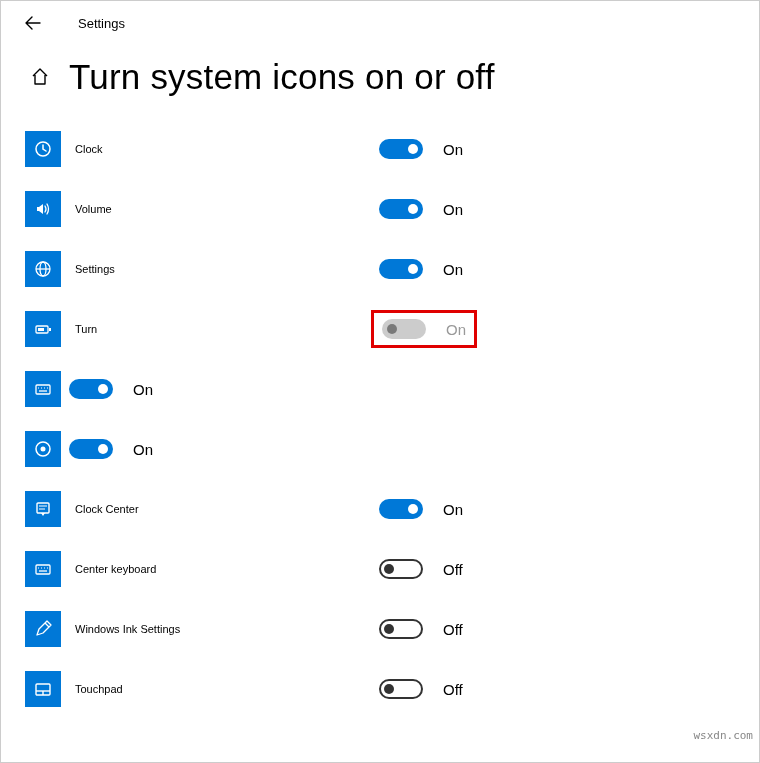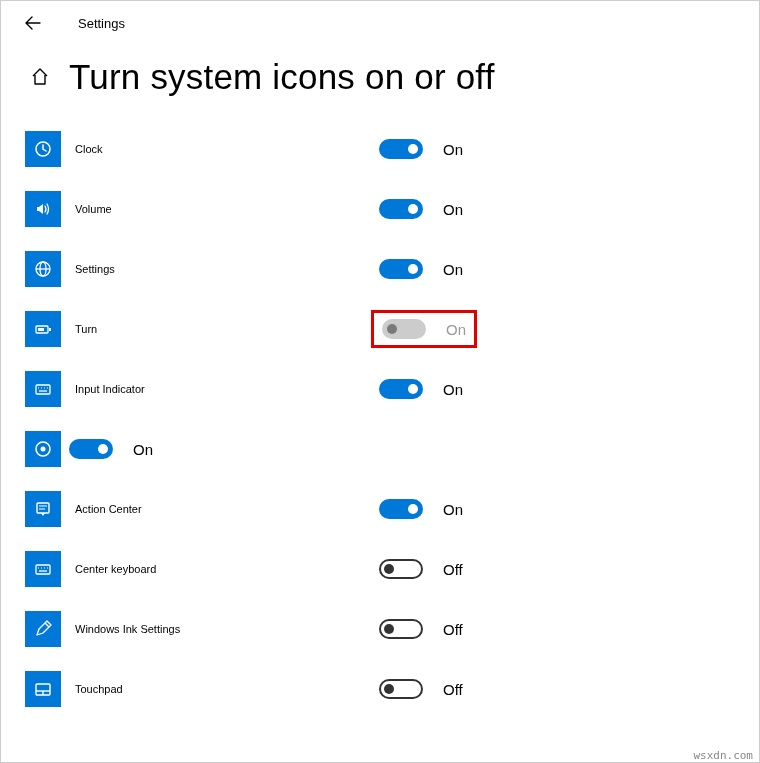--- a/index.html
+++ b/index.html
@@ -93,21 +93,21 @@
     .toggle.off .knob { background: #333; left: 3px; }
     .toggle.disabled .knob { background: #7a7a7a; left: 5px; }
     .state-text { font-size: 15px; }
     .state-text.disabled { color: #999; }
     .hilite {
       border: 3px solid #e00000;
     }
     .watermark {
       position: absolute;
       right: 6px;
-      bottom: 0;
+      bottom: 20px;
       font-size: 11px;
       color: #888;
       font-family: monospace;
     }
   </style>
 </head>
 <body>
 
 <div class="topbar">
   <div class="back-btn">
@@ -194,21 +194,20 @@
       <div class="icon-box">
         <svg width="20" height="20" viewBox="0 0 20 20">
           <rect x="3" y="6" width="14" height="9" rx="1" stroke="#fff" stroke-width="1.3" fill="none"></rect>
           <line x1="5" y1="9" x2="6" y2="9" stroke="#fff"></line>
           <line x1="8" y1="9" x2="9" y2="9" stroke="#fff"></line>
           <line x1="11" y1="9" x2="12" y2="9" stroke="#fff"></line>
           <line x1="14" y1="9" x2="15" y2="9" stroke="#fff"></line>
           <line x1="6" y1="12" x2="14" y2="12" stroke="#fff" stroke-width="1.3"></line>
         </svg>
       </div>
-      <div class="label">Input Indicator</div>
       <div class="toggle-wrap">
         <div class="toggle on">
           <div class="knob"></div>
         </div>
         <span class="state-text">On</span>
       </div>
     </div>
     <div class="row">
       <div class="icon-box">
         <svg width="20" height="20" viewBox="0 0 20 20">
@@ -225,21 +224,21 @@
     </div>
     <div class="row">
       <div class="icon-box">
         <svg width="20" height="20" viewBox="0 0 20 20">
           <rect x="4" y="4" width="12" height="10" rx="1" stroke="#fff" stroke-width="1.4" fill="none"></rect>
           <path d="M8 14 L10 17 L12 14" fill="#fff"></path>
           <line x1="6" y1="7" x2="14" y2="7" stroke="#fff"></line>
           <line x1="6" y1="10" x2="12" y2="10" stroke="#fff"></line>
         </svg>
       </div>
-      <div class="label">Action Center</div>
+      <div class="label">Clock Center</div>
       <div class="toggle-wrap">
         <div class="toggle on">
           <div class="knob"></div>
         </div>
         <span class="state-text">On</span>
       </div>
     </div>
     <div class="row">
       <div class="icon-box">
         <svg width="20" height="20" viewBox="0 0 20 20">

